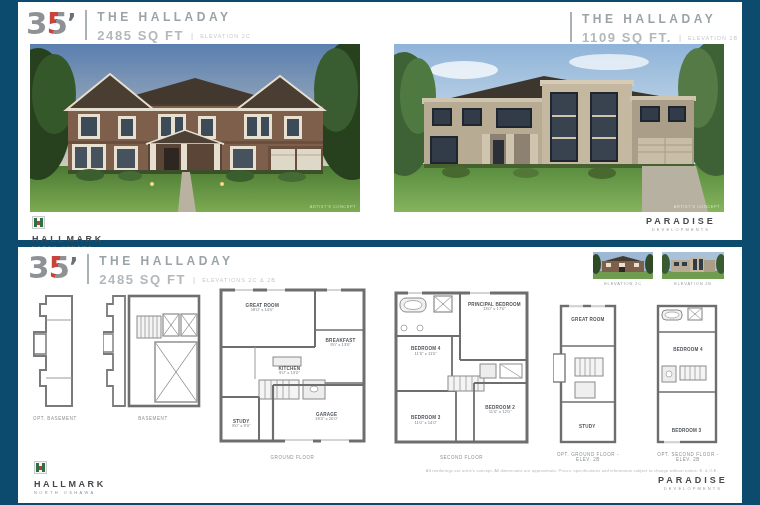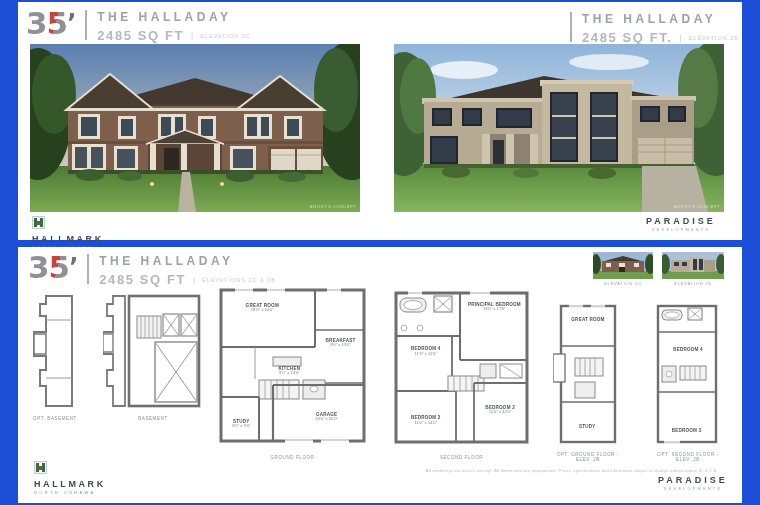--- a/index.html
+++ b/index.html
@@ -1,18 +1,18 @@
 <!DOCTYPE html>
 <html><head>
 <meta charset="utf-8">
 <style>
   * { margin:0; padding:0; box-sizing:border-box; }
   html,body { width:760px; height:505px; background:#000; overflow:hidden;
     font-family:"Liberation Sans", sans-serif; }
-  .page { position:relative; width:760px; height:505px; background:#1d4ed8; }
+  .page { position:relative; width:760px; height:505px; background:#0c4a6e; }
   .panel { position:absolute; left:18px; width:724px; background:#fff; }
   .panel.top { top:2px; height:238px; }
   .panel.bottom { top:247px; height:256px; }
 
   
   .hdr { position:absolute; display:flex; align-items:flex-start; }
   .logo35 { font-family:"DejaVu Sans", sans-serif; font-weight:bold; font-size:31px;
     line-height:30px; letter-spacing:-1px; }
   .logo35 .digits { background:linear-gradient(105deg,#8e9296 52%,#c8443a 52%,#c8443a 68%,#8e9296 68%);
     -webkit-background-clip:text; background-clip:text; color:transparent; }
@@ -79,21 +79,21 @@
           <span class="elev">ELEVATION 2C</span>
         </div>
       </div>
     </div>
 
     <div class="hdr" style="left:552px; top:8px;">
       <div class="vdiv" style="margin-left:0;"></div>
       <div class="hdr-text">
         <div class="model">THE HALLADAY</div>
         <div class="hline2">
-          <span class="sqft">2485 SQ FT.</span>
+          <span class="sqft">1109 SQ FT.</span>
           <span class="pipe">|</span>
           <span class="elev">ELEVATION 2B</span>
         </div>
       </div>
     </div>
 
     <div class="render" style="left:12px; top:42px;">
       <svg width="330" height="168" viewBox="0 0 330 168">
         <defs>
           <linearGradient id="skyL" x1="0" y1="0" x2="0" y2="1">

